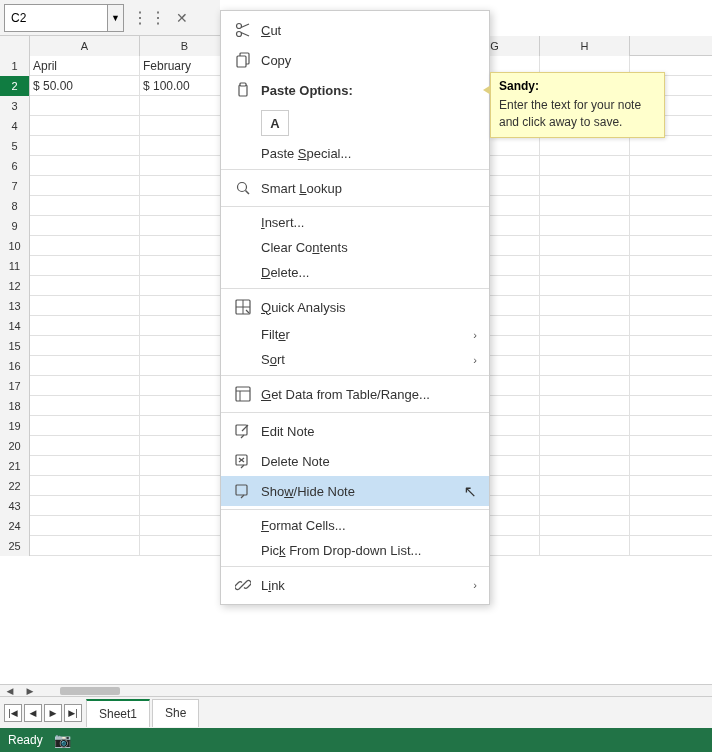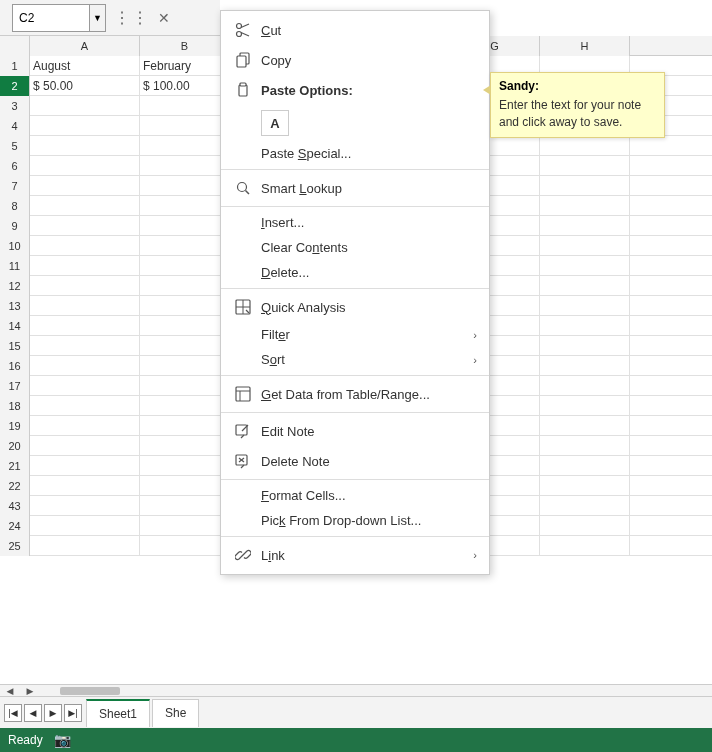--- a/index.html
+++ b/index.html
@@ -27,25 +27,25 @@
       position: absolute;
       top: 0; left: 0;
       width: 220px;
       height: 36px;
       background: #f3f3f3;
       border-bottom: 1px solid #ccc;
       display: flex;
       align-items: center;
     }
     .name-box {
-      width: 78px;
+      width: 104px;
       height: 28px;
       border: 1px solid #999;
       background: #fff;
-      margin-left: 12px;
+      margin-left: 4px;
       display: flex;
       align-items: center;
       padding-left: 6px;
       font-size: 12px;
     }
     .name-box-arrow {
       width: 16px;
       height: 28px;
       background: #f3f3f3;
       border: 1px solid #999;
@@ -342,21 +342,21 @@
     <div class="col-header" style="width:50px;">E</div>
     <div class="col-header" style="width:50px;">F</div>
     <div class="col-header" style="width:90px;">G</div>
     <div class="col-header" style="width:90px;">H</div>
   </div>
 
   <div class="grid">
 
     <div class="grid-row">
       <div class="row-num">1</div>
-      <div class="cell col-a">August</div>
+      <div class="cell col-a">April</div>
       <div class="cell col-b">February</div>
       <div class="cell" style="width:70px;border-right:1px solid #e0e0e0;background:#dbeafe;">Sep</div>
       <div class="cell" style="width:50px;"></div>
       <div class="cell" style="width:50px;"></div>
       <div class="cell" style="width:50px;"></div>
       <div class="cell" style="width:90px;">
           <span style="font-size:11px;color:#666;">ber</span>
         </div>
       <div class="cell" style="width:90px;"></div>
     </div>
@@ -747,20 +747,30 @@
         <svg width="16" height="16" viewBox="0 0 16 16" fill="none">
           <rect x="1" y="2" width="11" height="10" rx="1" stroke="#555" stroke-width="1.2" fill="none"></rect>
           <line x1="9" y1="12" x2="6" y2="15" stroke="#555" stroke-width="1.2"></line>
           <line x1="4" y1="5" x2="9" y2="9" stroke="#555" stroke-width="1.2"></line>
           <line x1="9" y1="5" x2="4" y2="9" stroke="#555" stroke-width="1.2"></line>
         </svg>
       </div>
       <span class="menu-label">Delete Note</span>
     </div>
 
+    <div class="menu-item highlighted">
+      <div class="menu-icon">
+        <svg width="16" height="16" viewBox="0 0 16 16" fill="none">
+          <rect x="1" y="2" width="11" height="10" rx="1" stroke="#555" stroke-width="1.2" fill="none"></rect>
+          <line x1="9" y1="12" x2="6" y2="15" stroke="#555" stroke-width="1.2"></line>
+        </svg>
+      </div>
+      <span class="menu-label">Sho<u>w</u>/Hide Note</span>
+      <span class="cursor" style="margin-left:8px;font-size:16px;">↖</span>
+    </div>
     <div class="menu-divider"></div>
 
     <div class="menu-item" style="padding-left:40px;">
       <span class="menu-label"><u>F</u>ormat Cells...</span>
     </div>
 
     <div class="menu-item" style="padding-left:40px;">
       <span class="menu-label">Pic<u>k</u> From Drop-down List...</span>
     </div>
 

